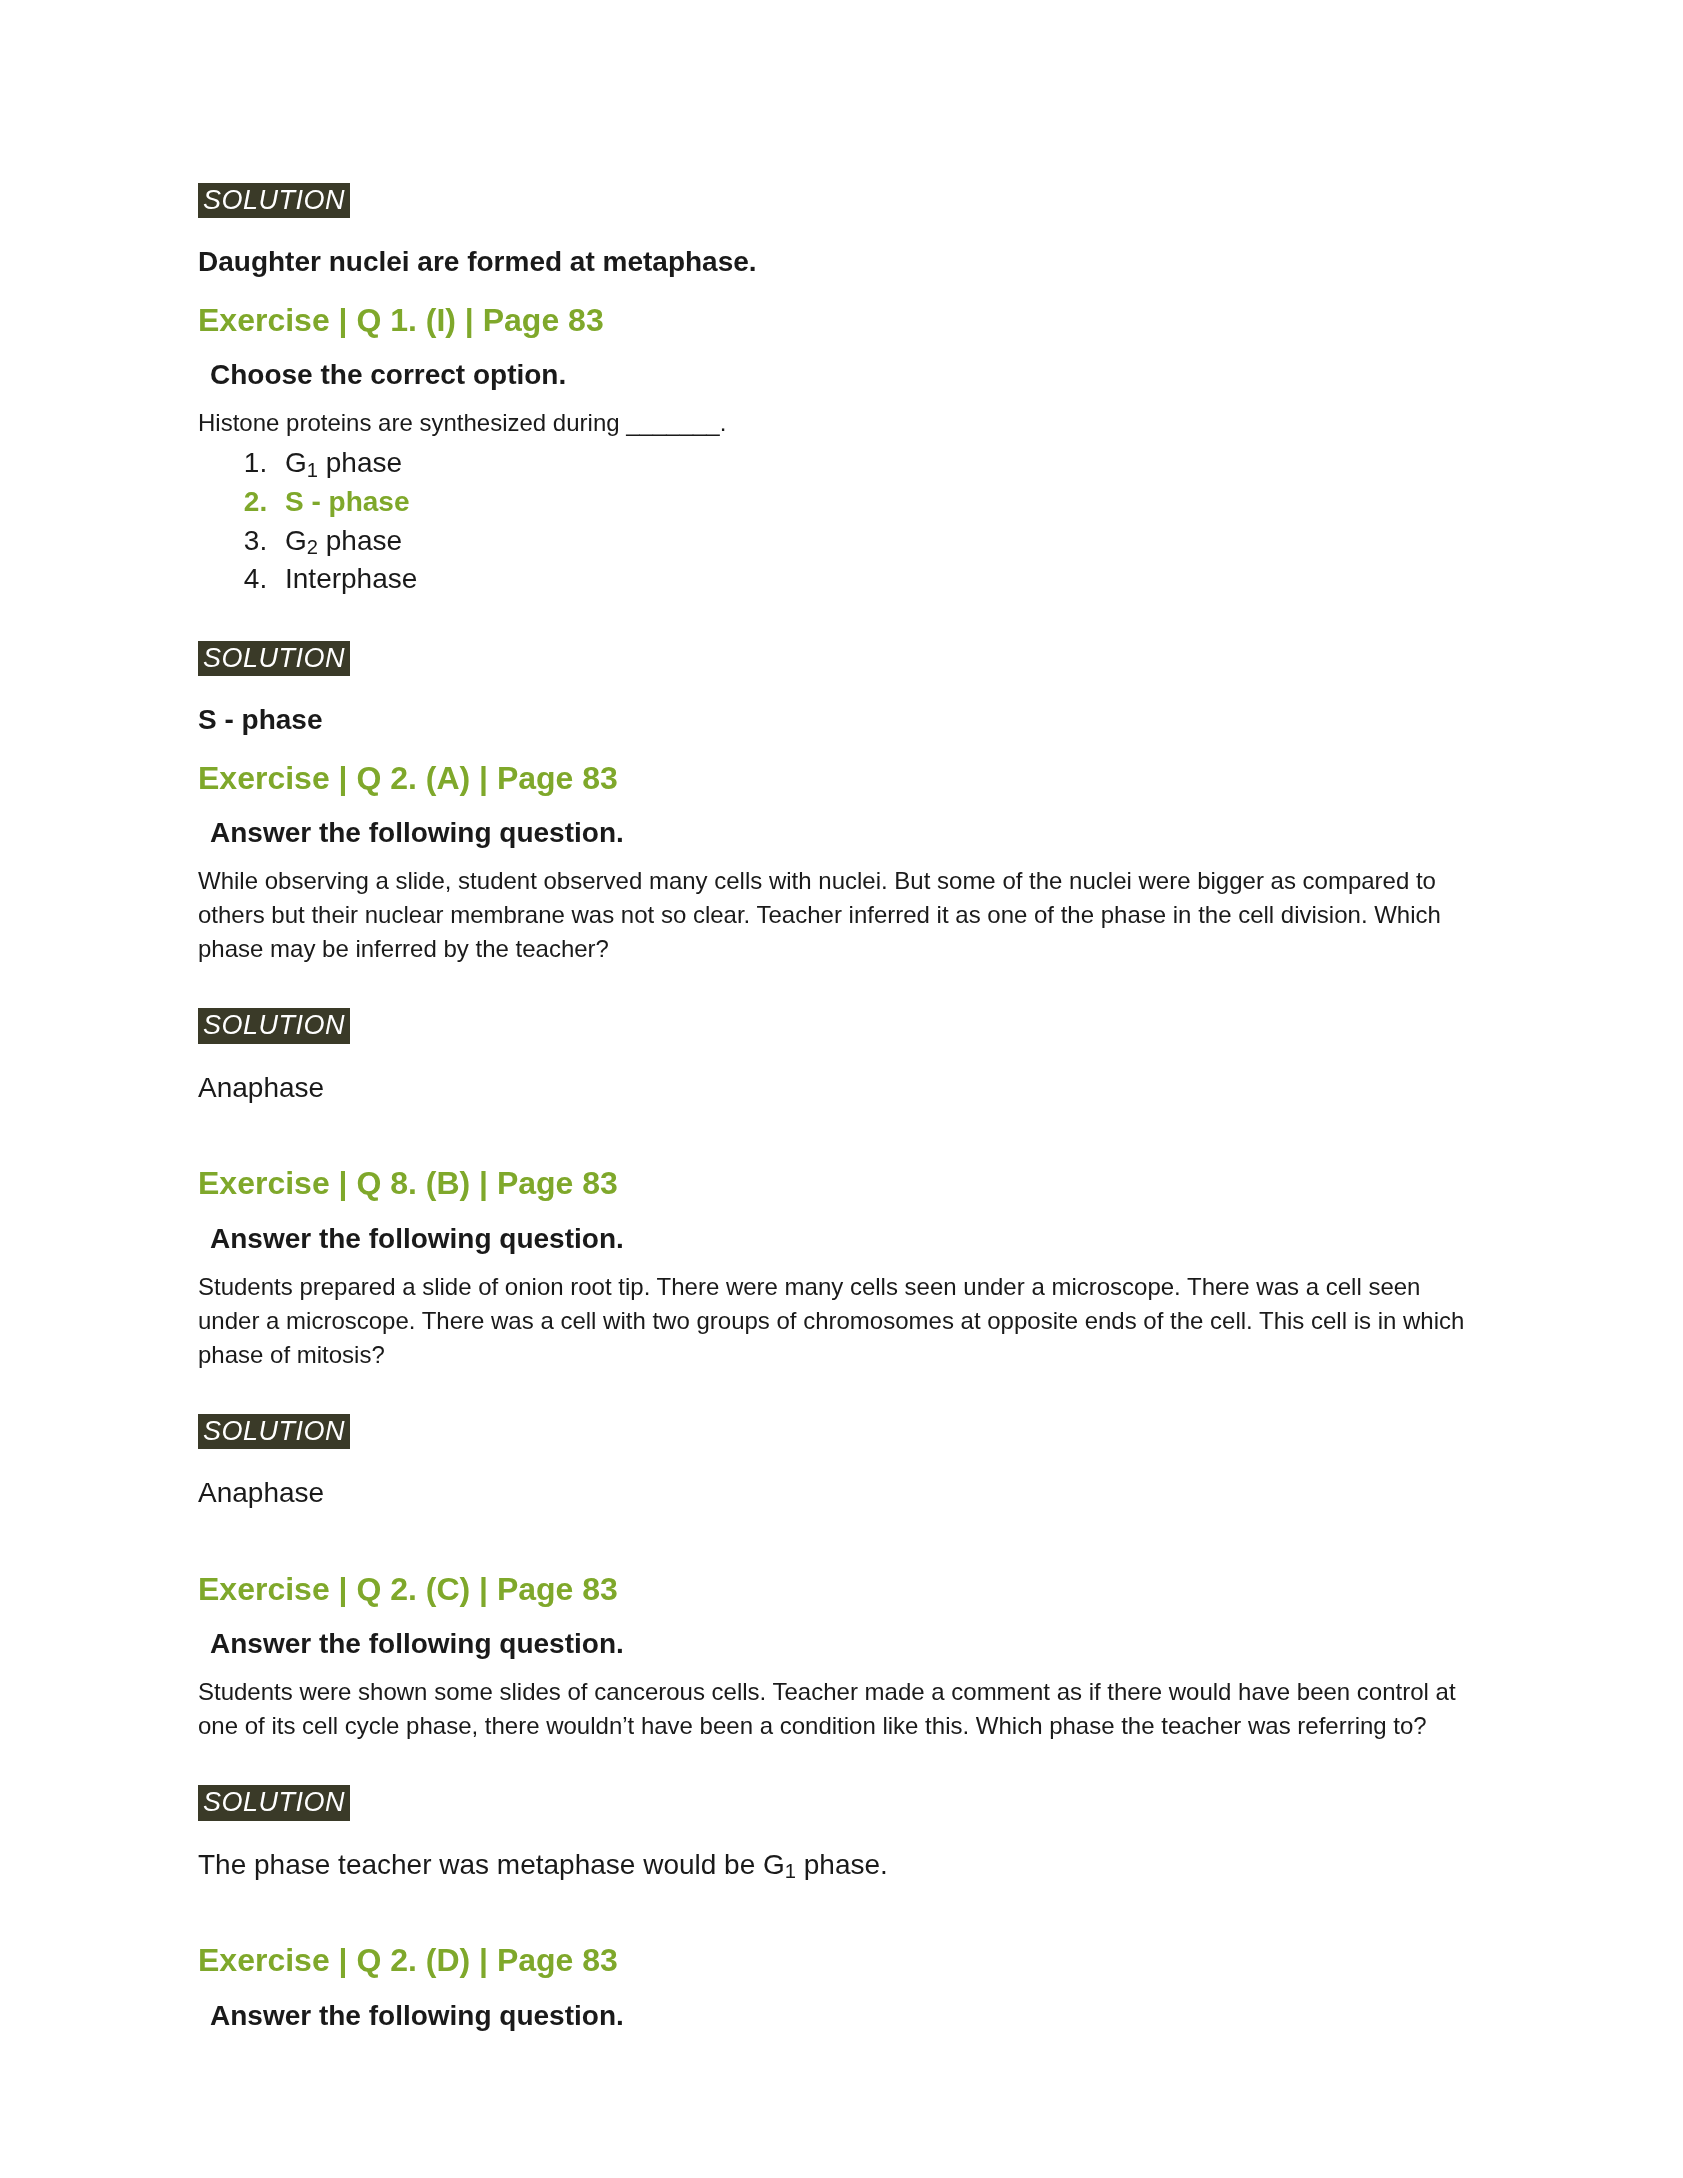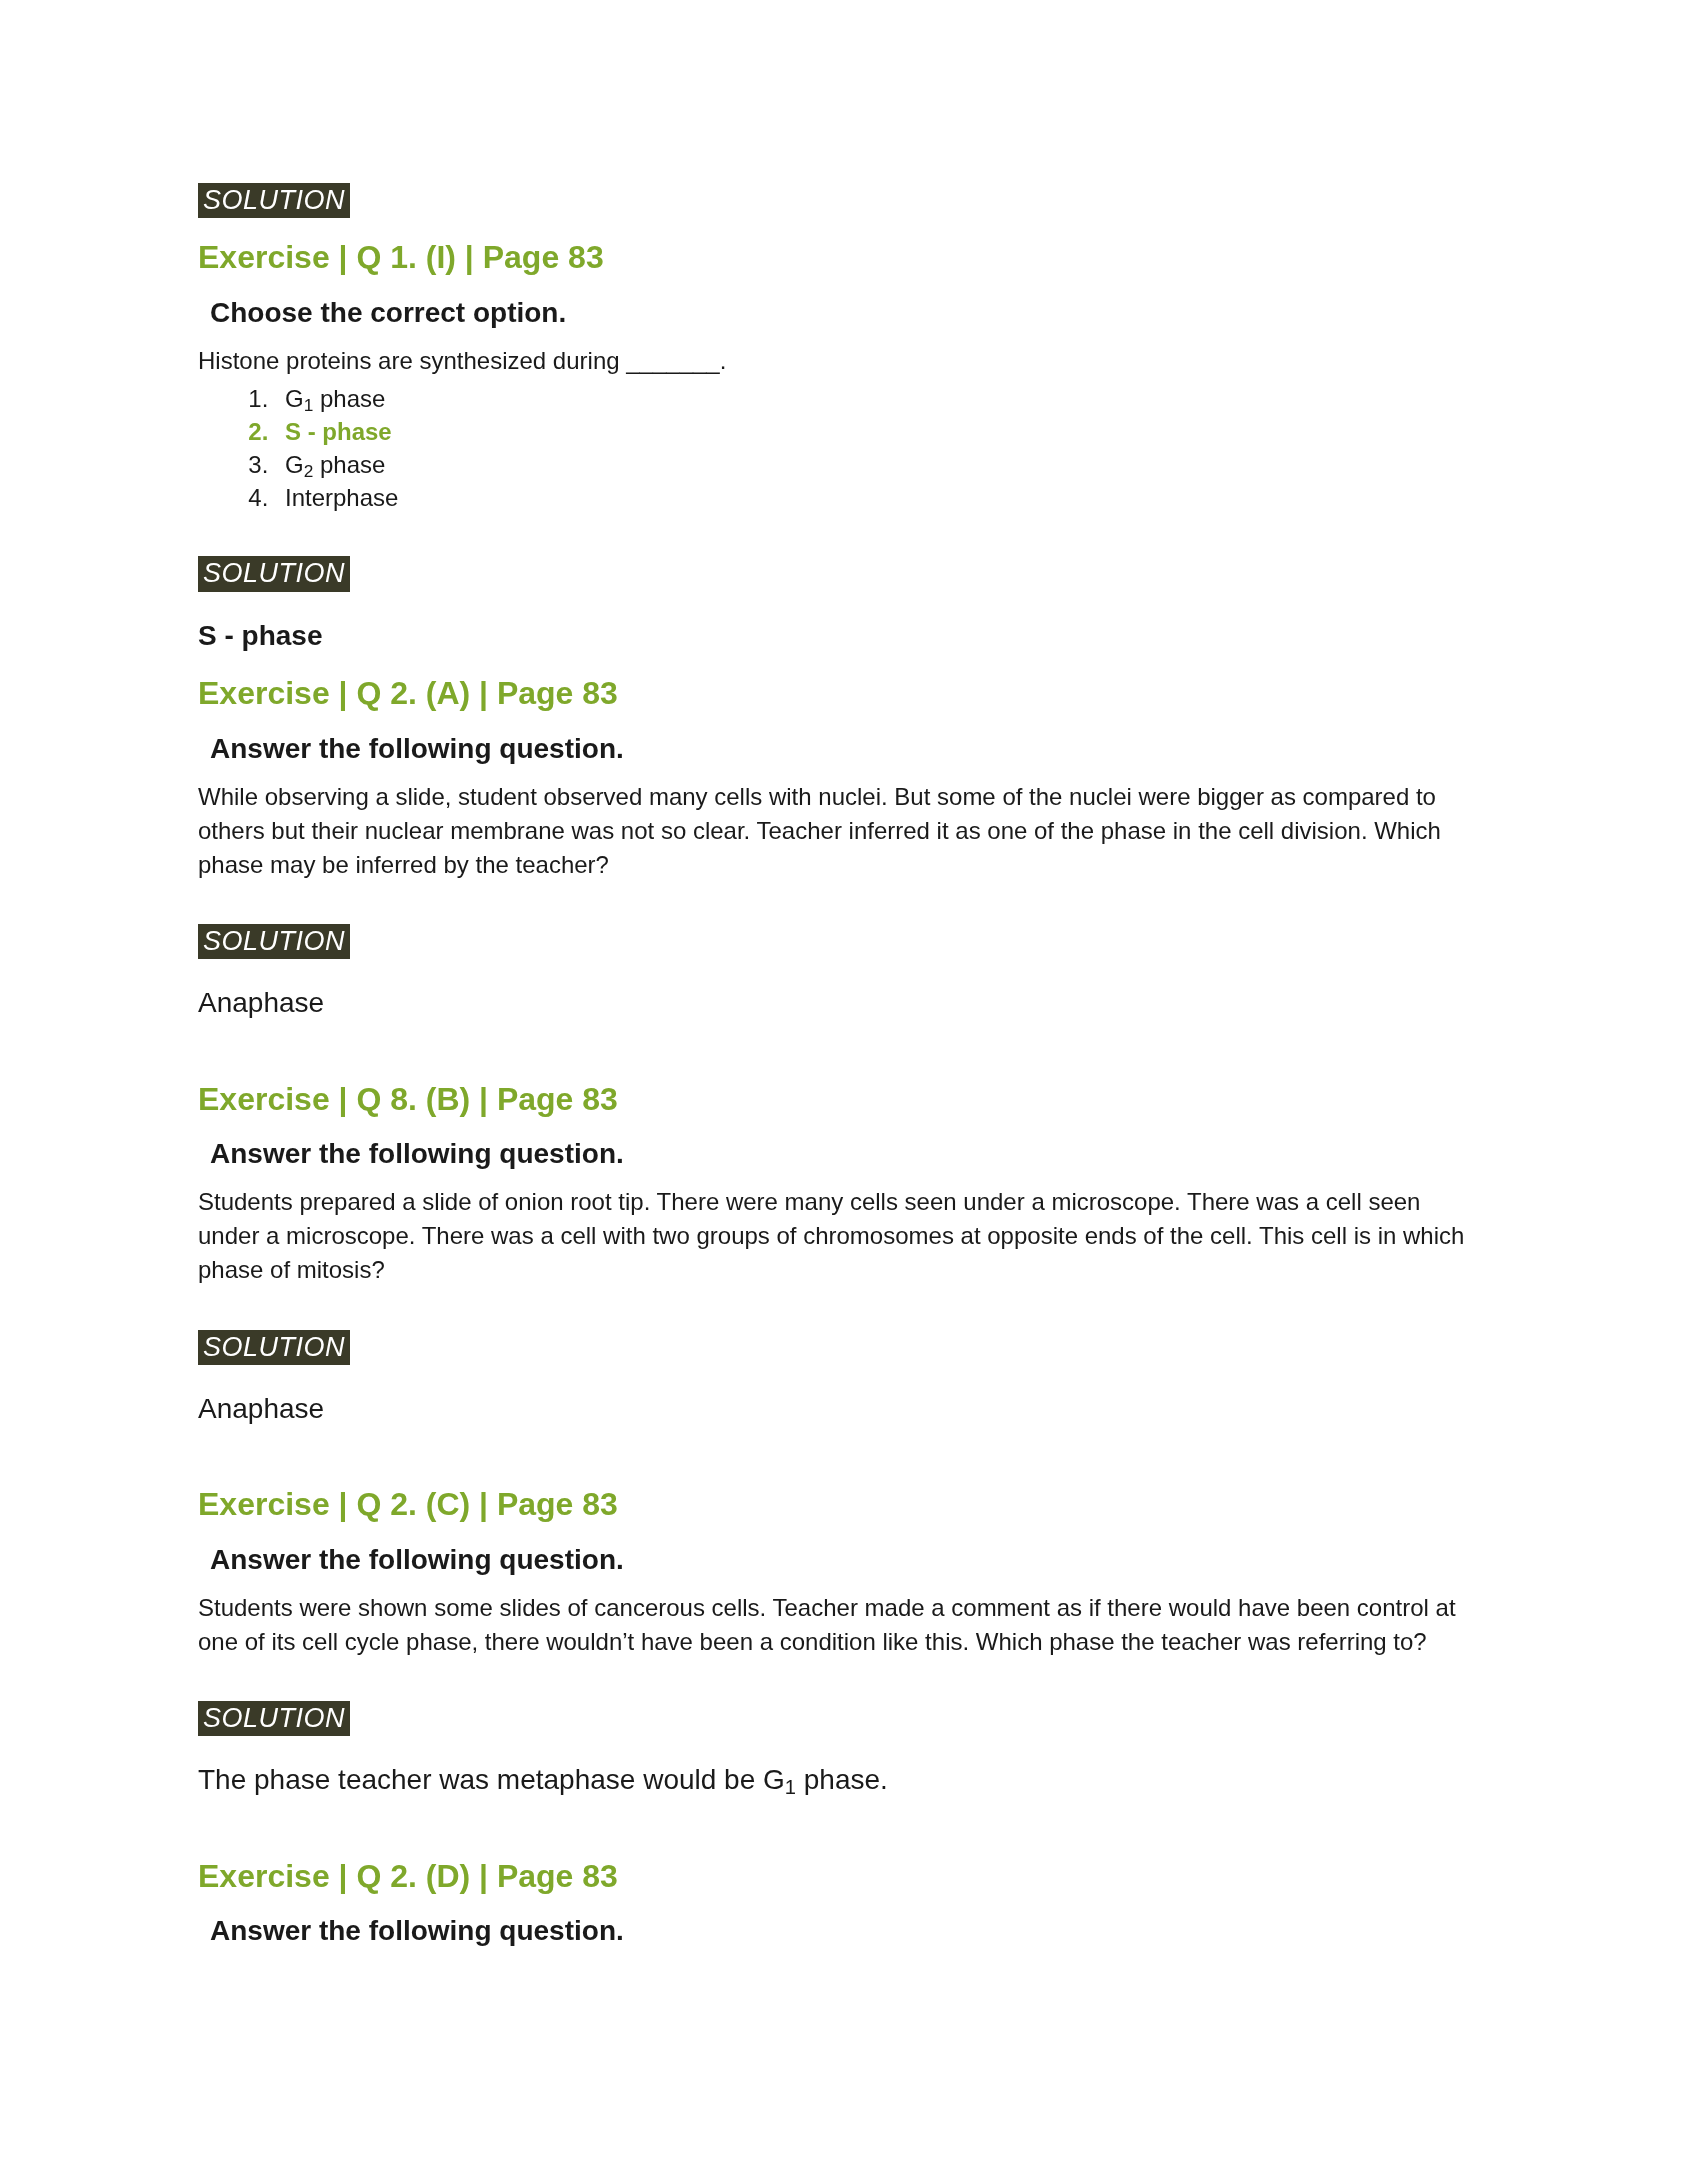--- a/index.html
+++ b/index.html
@@ -66,21 +66,21 @@
   }
   .q-text {
     font-size: 24px;
     margin: 0;
     line-height: 1.42;
     max-width: 1287px;
   }
   ol.options {
     margin: 4px 0 0 0;
     padding-left: 77px;
-    font-size: 24px;
+    font-size: 28px;
     line-height: 1.38;
   }
   ol.options li {
     margin: 0;
     padding-left: 10px;
   }
   ol.options li.correct {
     color: #7fa82b;
     font-weight: bold;
   }
@@ -95,20 +95,21 @@
   }
   .sp16 { height: 16px; }
 </style>
 </head>
 <body>
 
 <div class="page">
 
   <div class="solution-tag">SOLUTION</div>
 
+  <p class="ans-bold">Daughter nuclei are formed at metaphase.</p>
 
   <div class="sp16"></div>
   <p class="ex-head">Exercise | Q 1. (I) | Page 83</p>
   <p class="q-instr">Choose the correct option.</p>
   <p class="q-text"><span>Histone proteins are synthesized during </span><span class="blank">_______</span><span>.</span></p>
 
   <ol class="options">
     <li><span>G</span><sub>1</sub><span> phase</span></li>
     <li class="correct"><span>S - phase</span><sub></sub><span></span></li>
     <li><span>G</span><sub>2</sub><span> phase</span></li>

